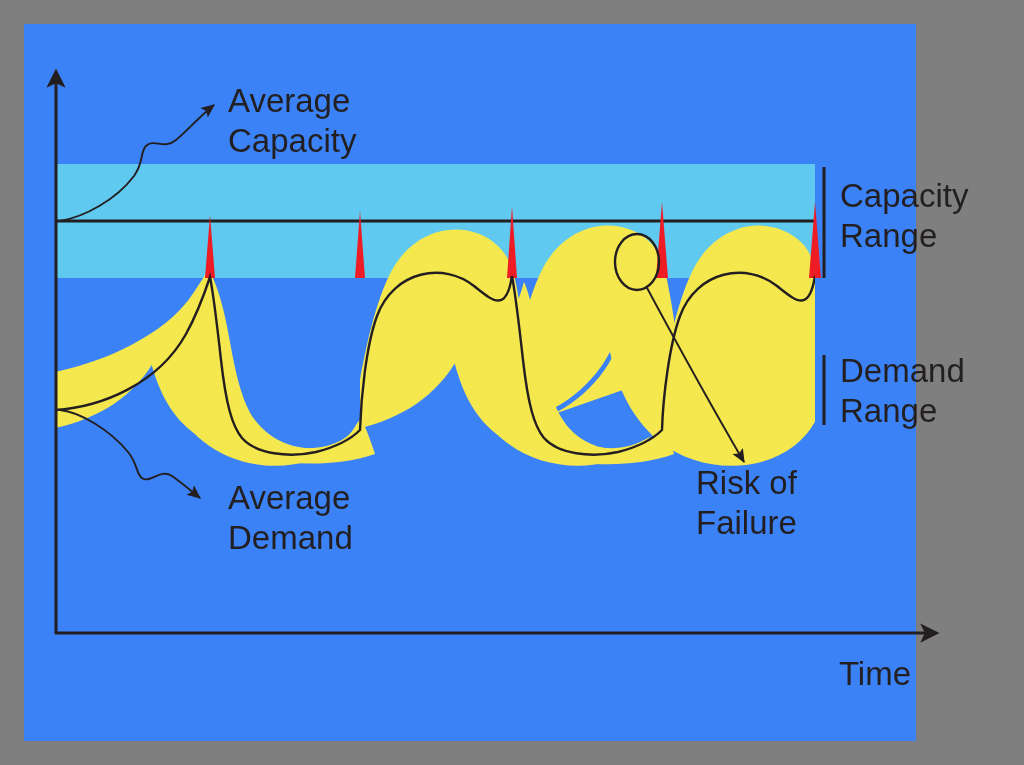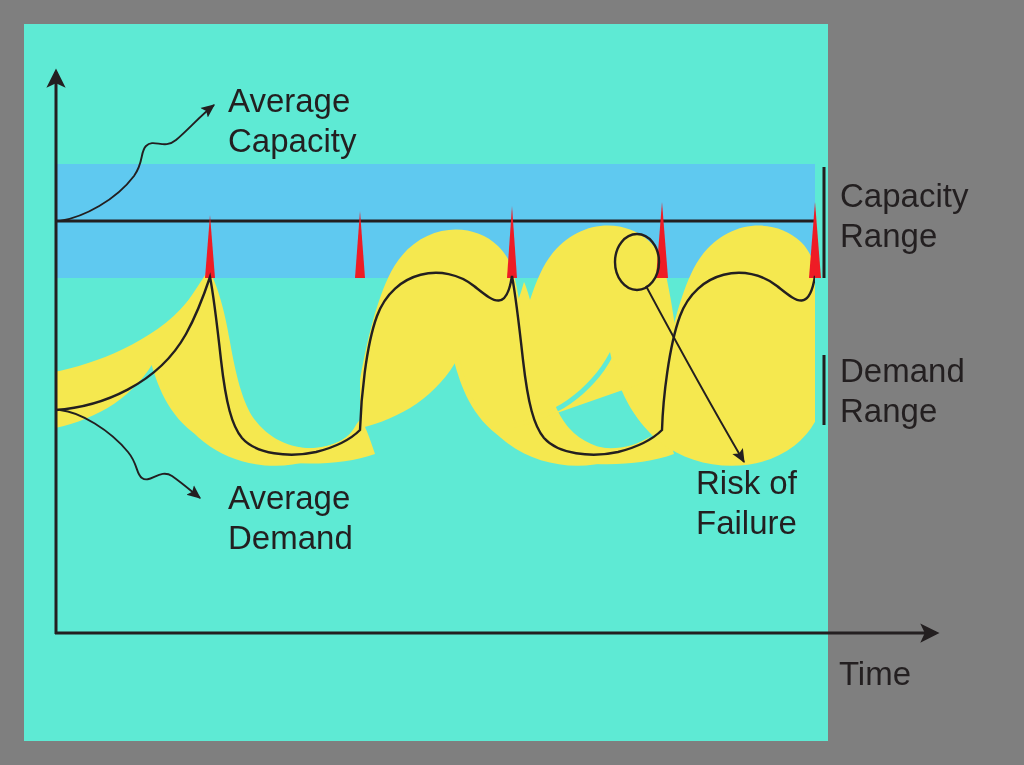--- a/index.html
+++ b/index.html
@@ -18,23 +18,23 @@
     left: 0; top: 0;
     width: 1024px;
     height: 765px;
     background: #7f7f7f;
     box-sizing: border-box;
   }
   #figure-canvas {
     position: absolute;
     left: 24px;
     top: 24px;
-    width: 804px;
+    width: 892px;
     height: 717px;
-    background: #5eead4;
+    background: #3b82f6;
   }
   svg.diagram {
     display: block;
     width: 976px;
     height: 717px;
   }
   .lbl {
     font-family: "Liberation Sans", sans-serif;
     font-size: 33px;
     fill: #231f20;

